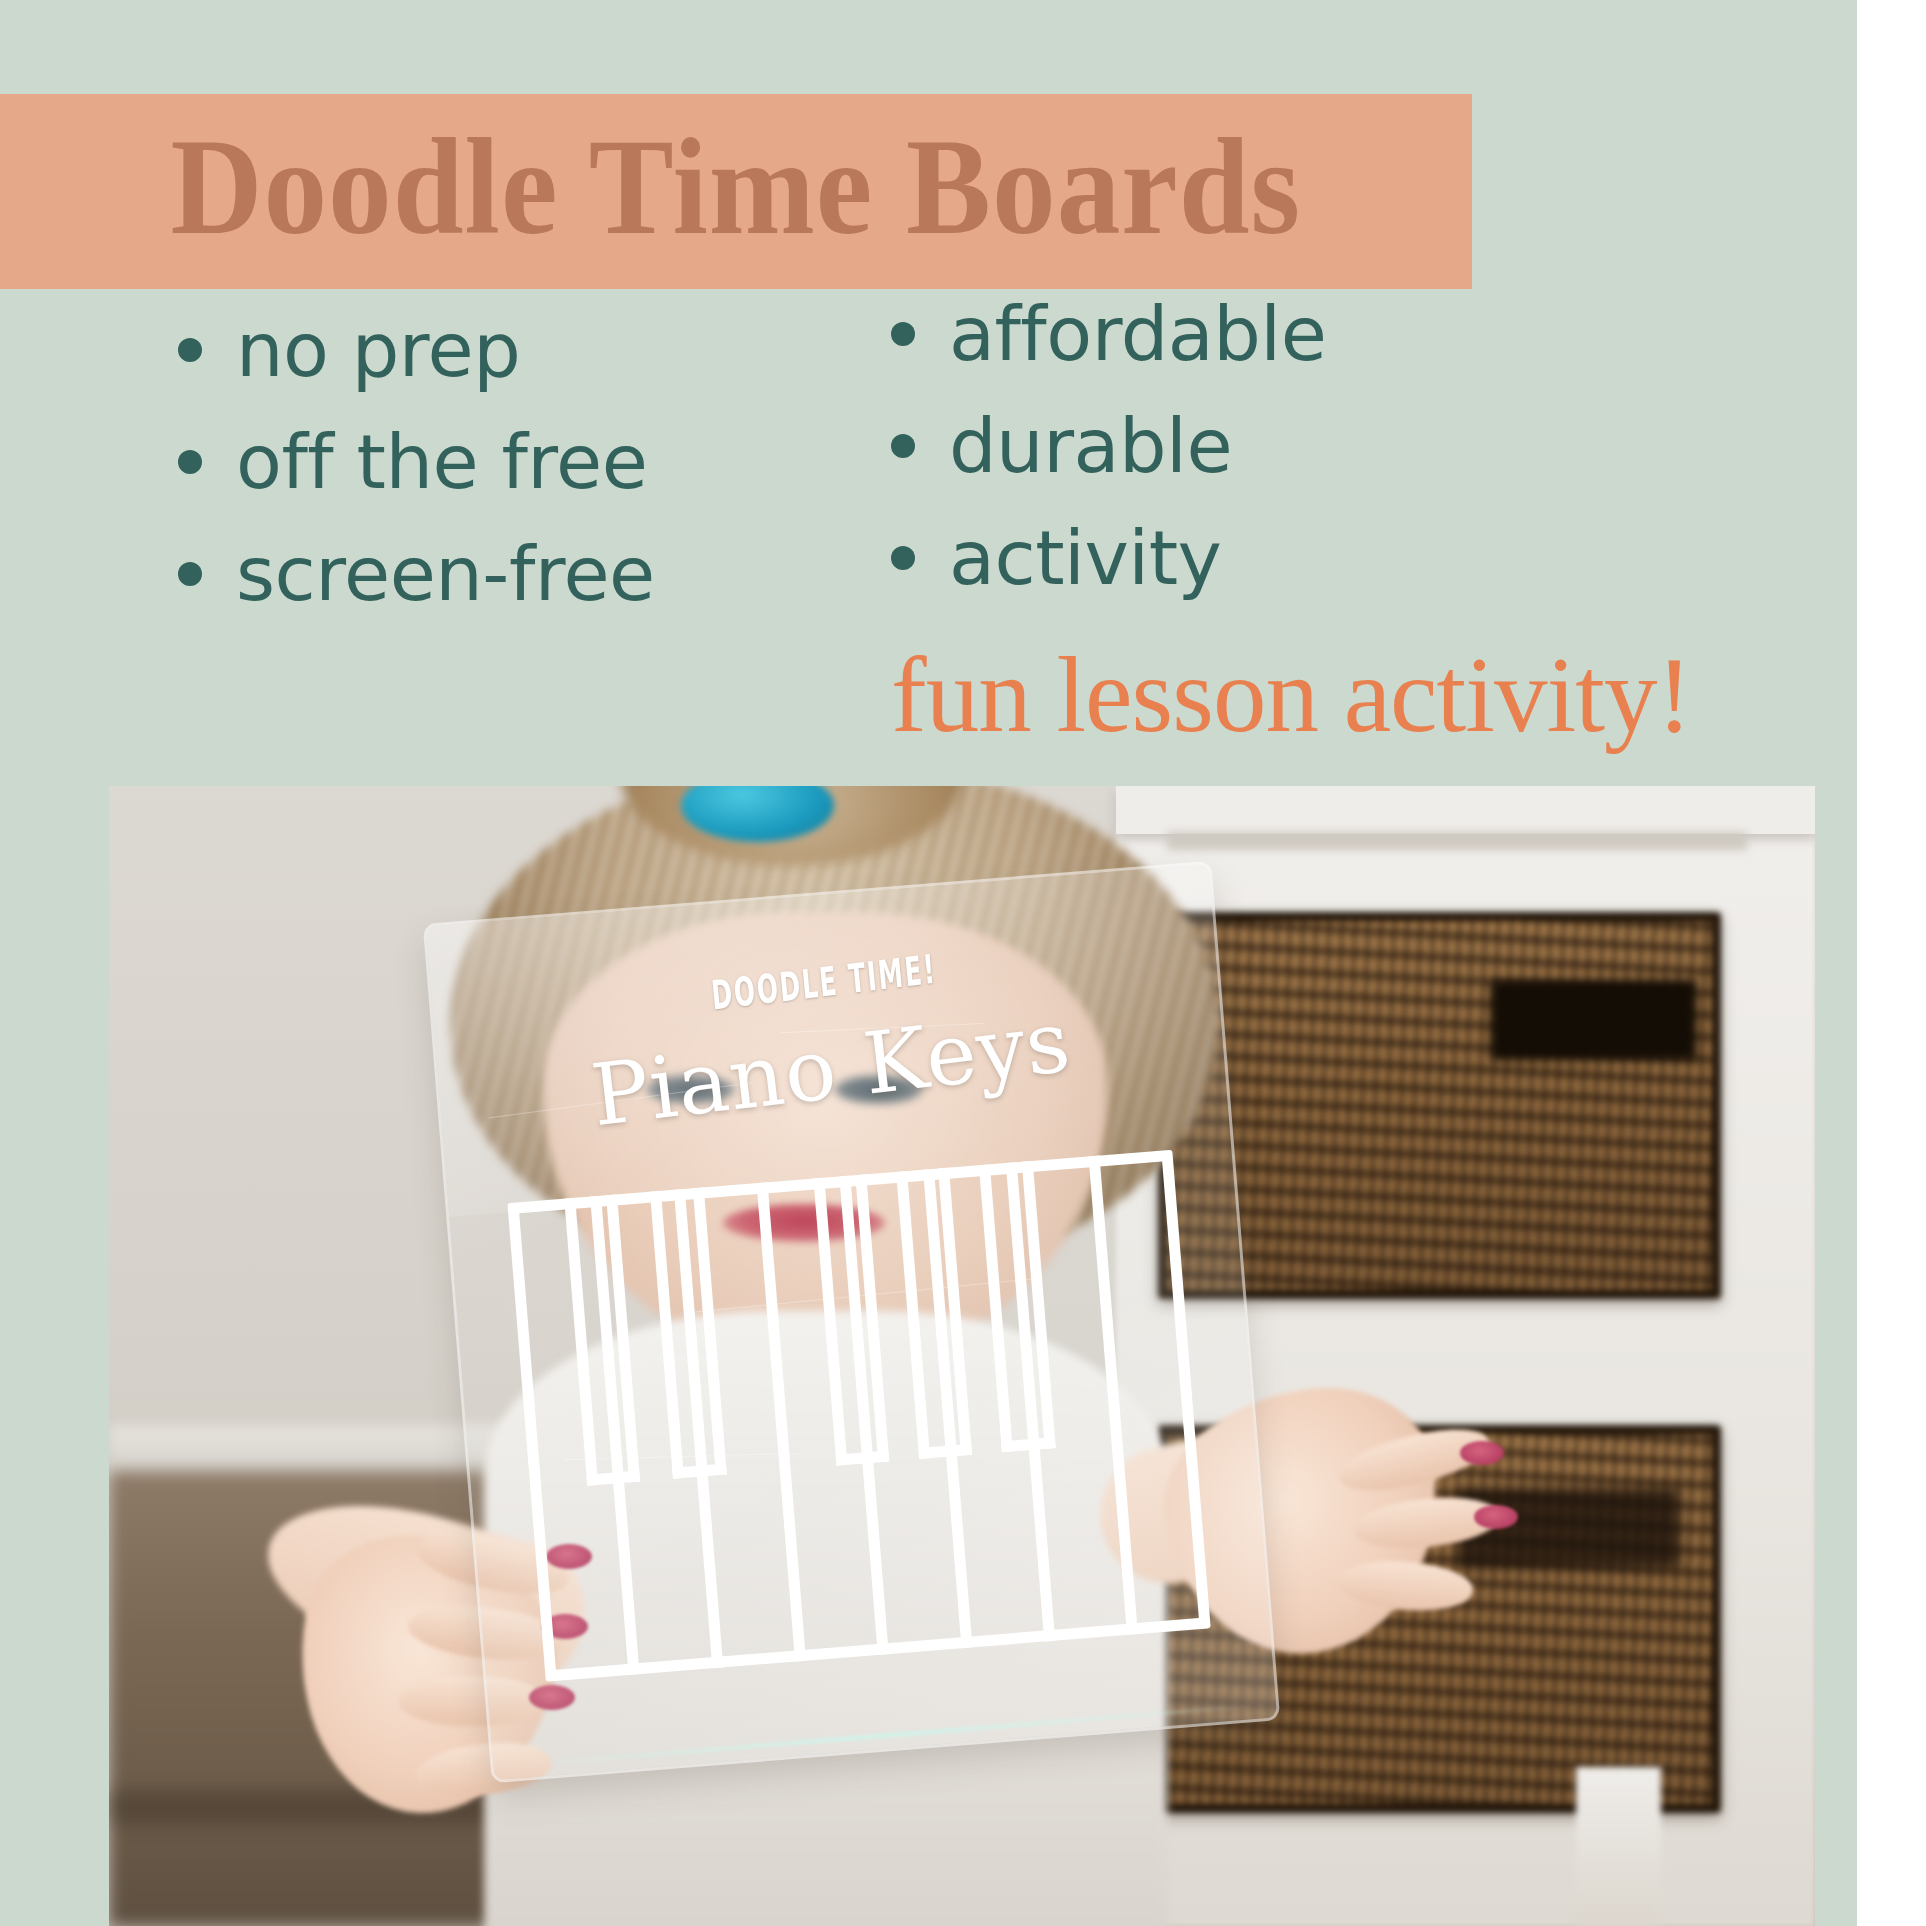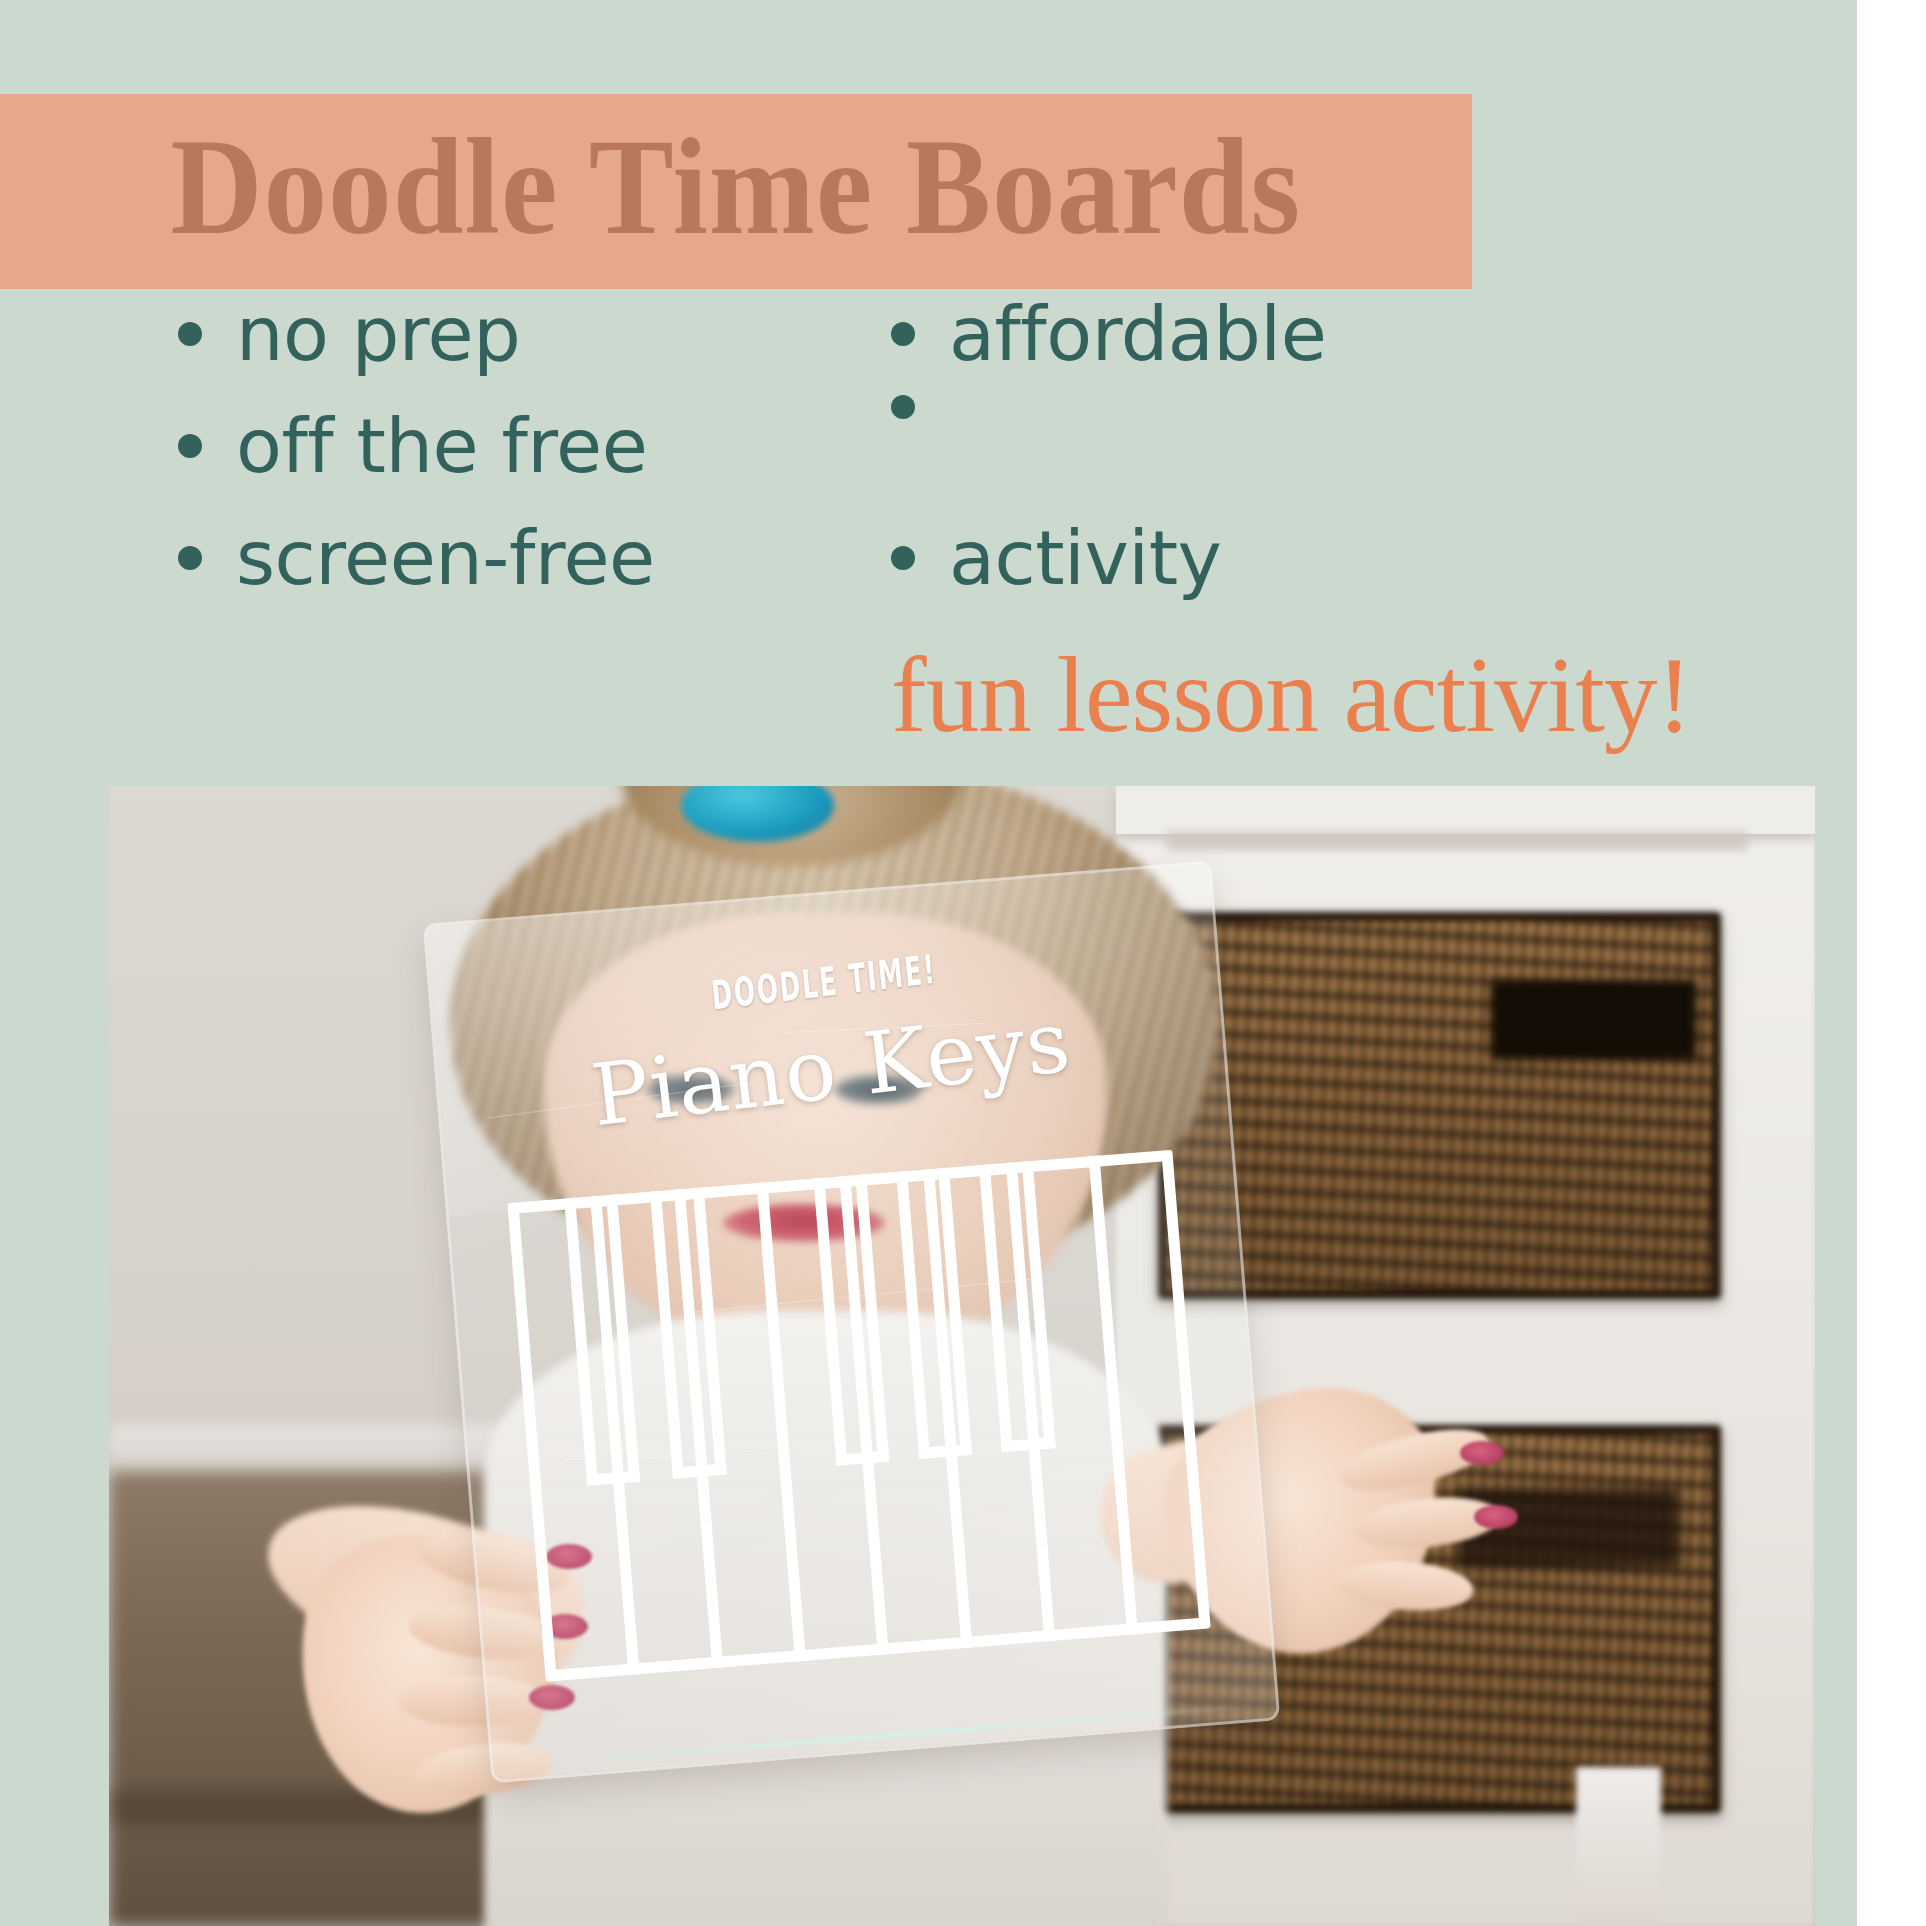--- a/index.html
+++ b/index.html
@@ -46,21 +46,21 @@
     position: absolute;
     left: 0;
     top: 297px;
     width: 1822px;
     height: 465px;
   }
   .bullet-col {
     position: absolute;
     top: 0;
   }
-  .col-left  { left: 178px;  width: 693px; }
+  .col-left  { left: 178px;  width: 693px; margin-top: 16px; }
   .col-right { left: 891px;  width: 891px; }
 
   .bullet-row {
     display: flex;
     align-items: baseline;
     height: 112px;
   }
   .bullet-dot {
     width: 24px;
     height: 24px;
@@ -419,20 +419,21 @@
       </div>
     </div>
 
     <div class="bullet-col col-right">
       <div class="bullet-row">
         <span class="bullet-dot"></span>
         <span class="bullet-label">affordable</span>
       </div>
       <div class="bullet-row">
         <span class="bullet-dot"></span>
+        <span class="bullet-label">durable</span>
       </div>
       <div class="bullet-row">
         <span class="bullet-dot"></span>
         <span class="bullet-label">activity</span>
       </div>
     </div>
 
   </div>
 
   <div class="tagline">fun lesson activity!</div>

